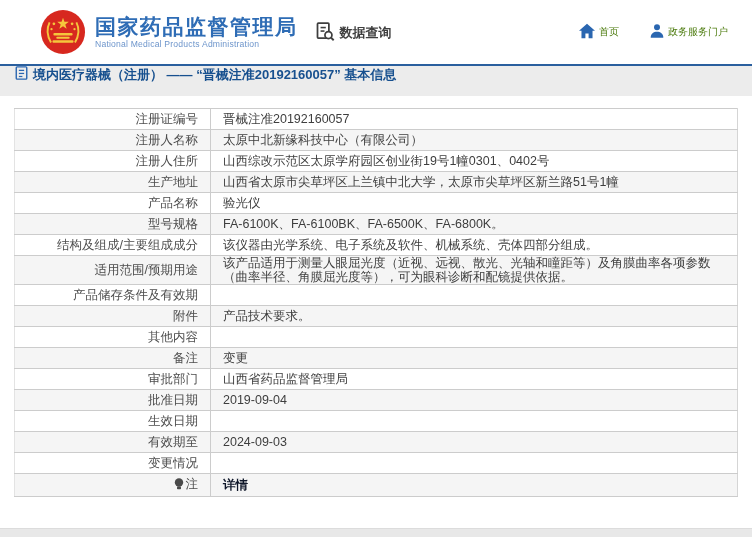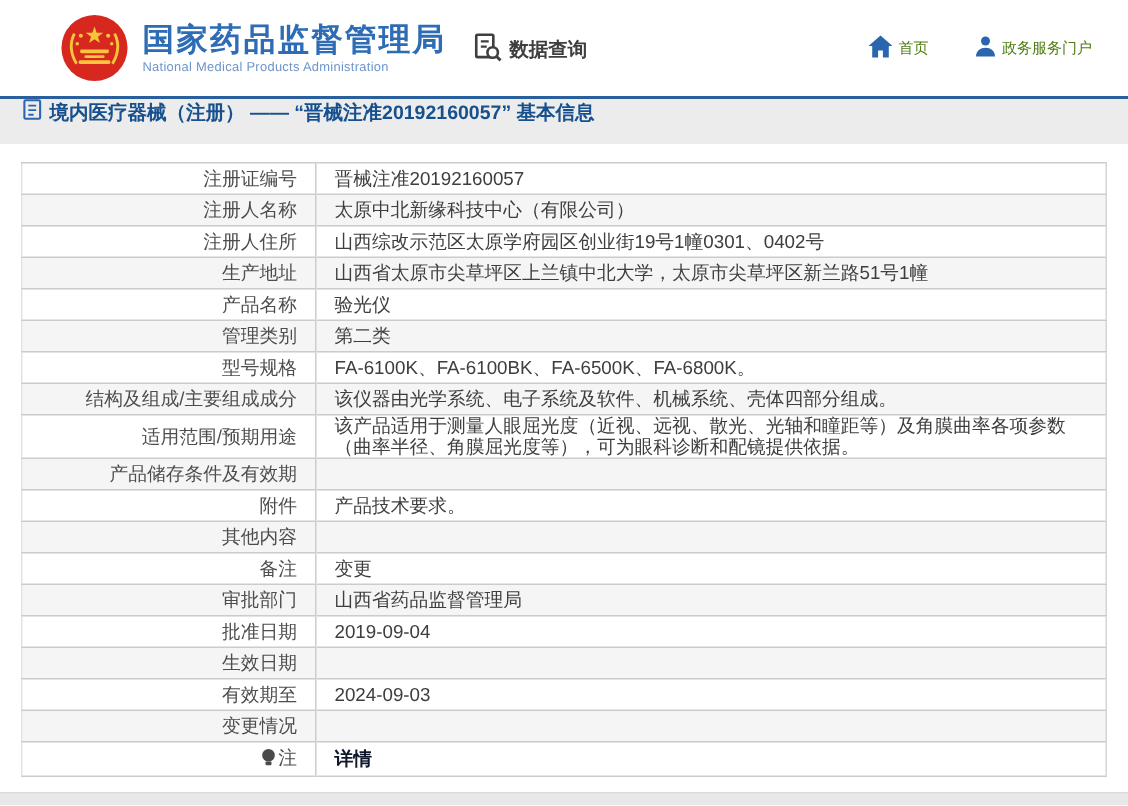--- a/index.html
+++ b/index.html
@@ -209,28 +209,20 @@
 
   <tr>
     <th>
       <span class="label-text">产品名称</span>
     </th>
     <td>
       <span class="value-text">验光仪</span>
     </td>
   </tr>
 
-  <tr>
-    <th>
-      <span class="label-text">管理类别</span>
-    </th>
-    <td>
-      <span class="value-text">第二类</span>
-    </td>
-  </tr>
 
   <tr>
     <th>
       <span class="label-text">型号规格</span>
     </th>
     <td>
       <span class="value-text">FA-6100K、FA-6100BK、FA-6500K、FA-6800K。</span>
     </td>
   </tr>
 

